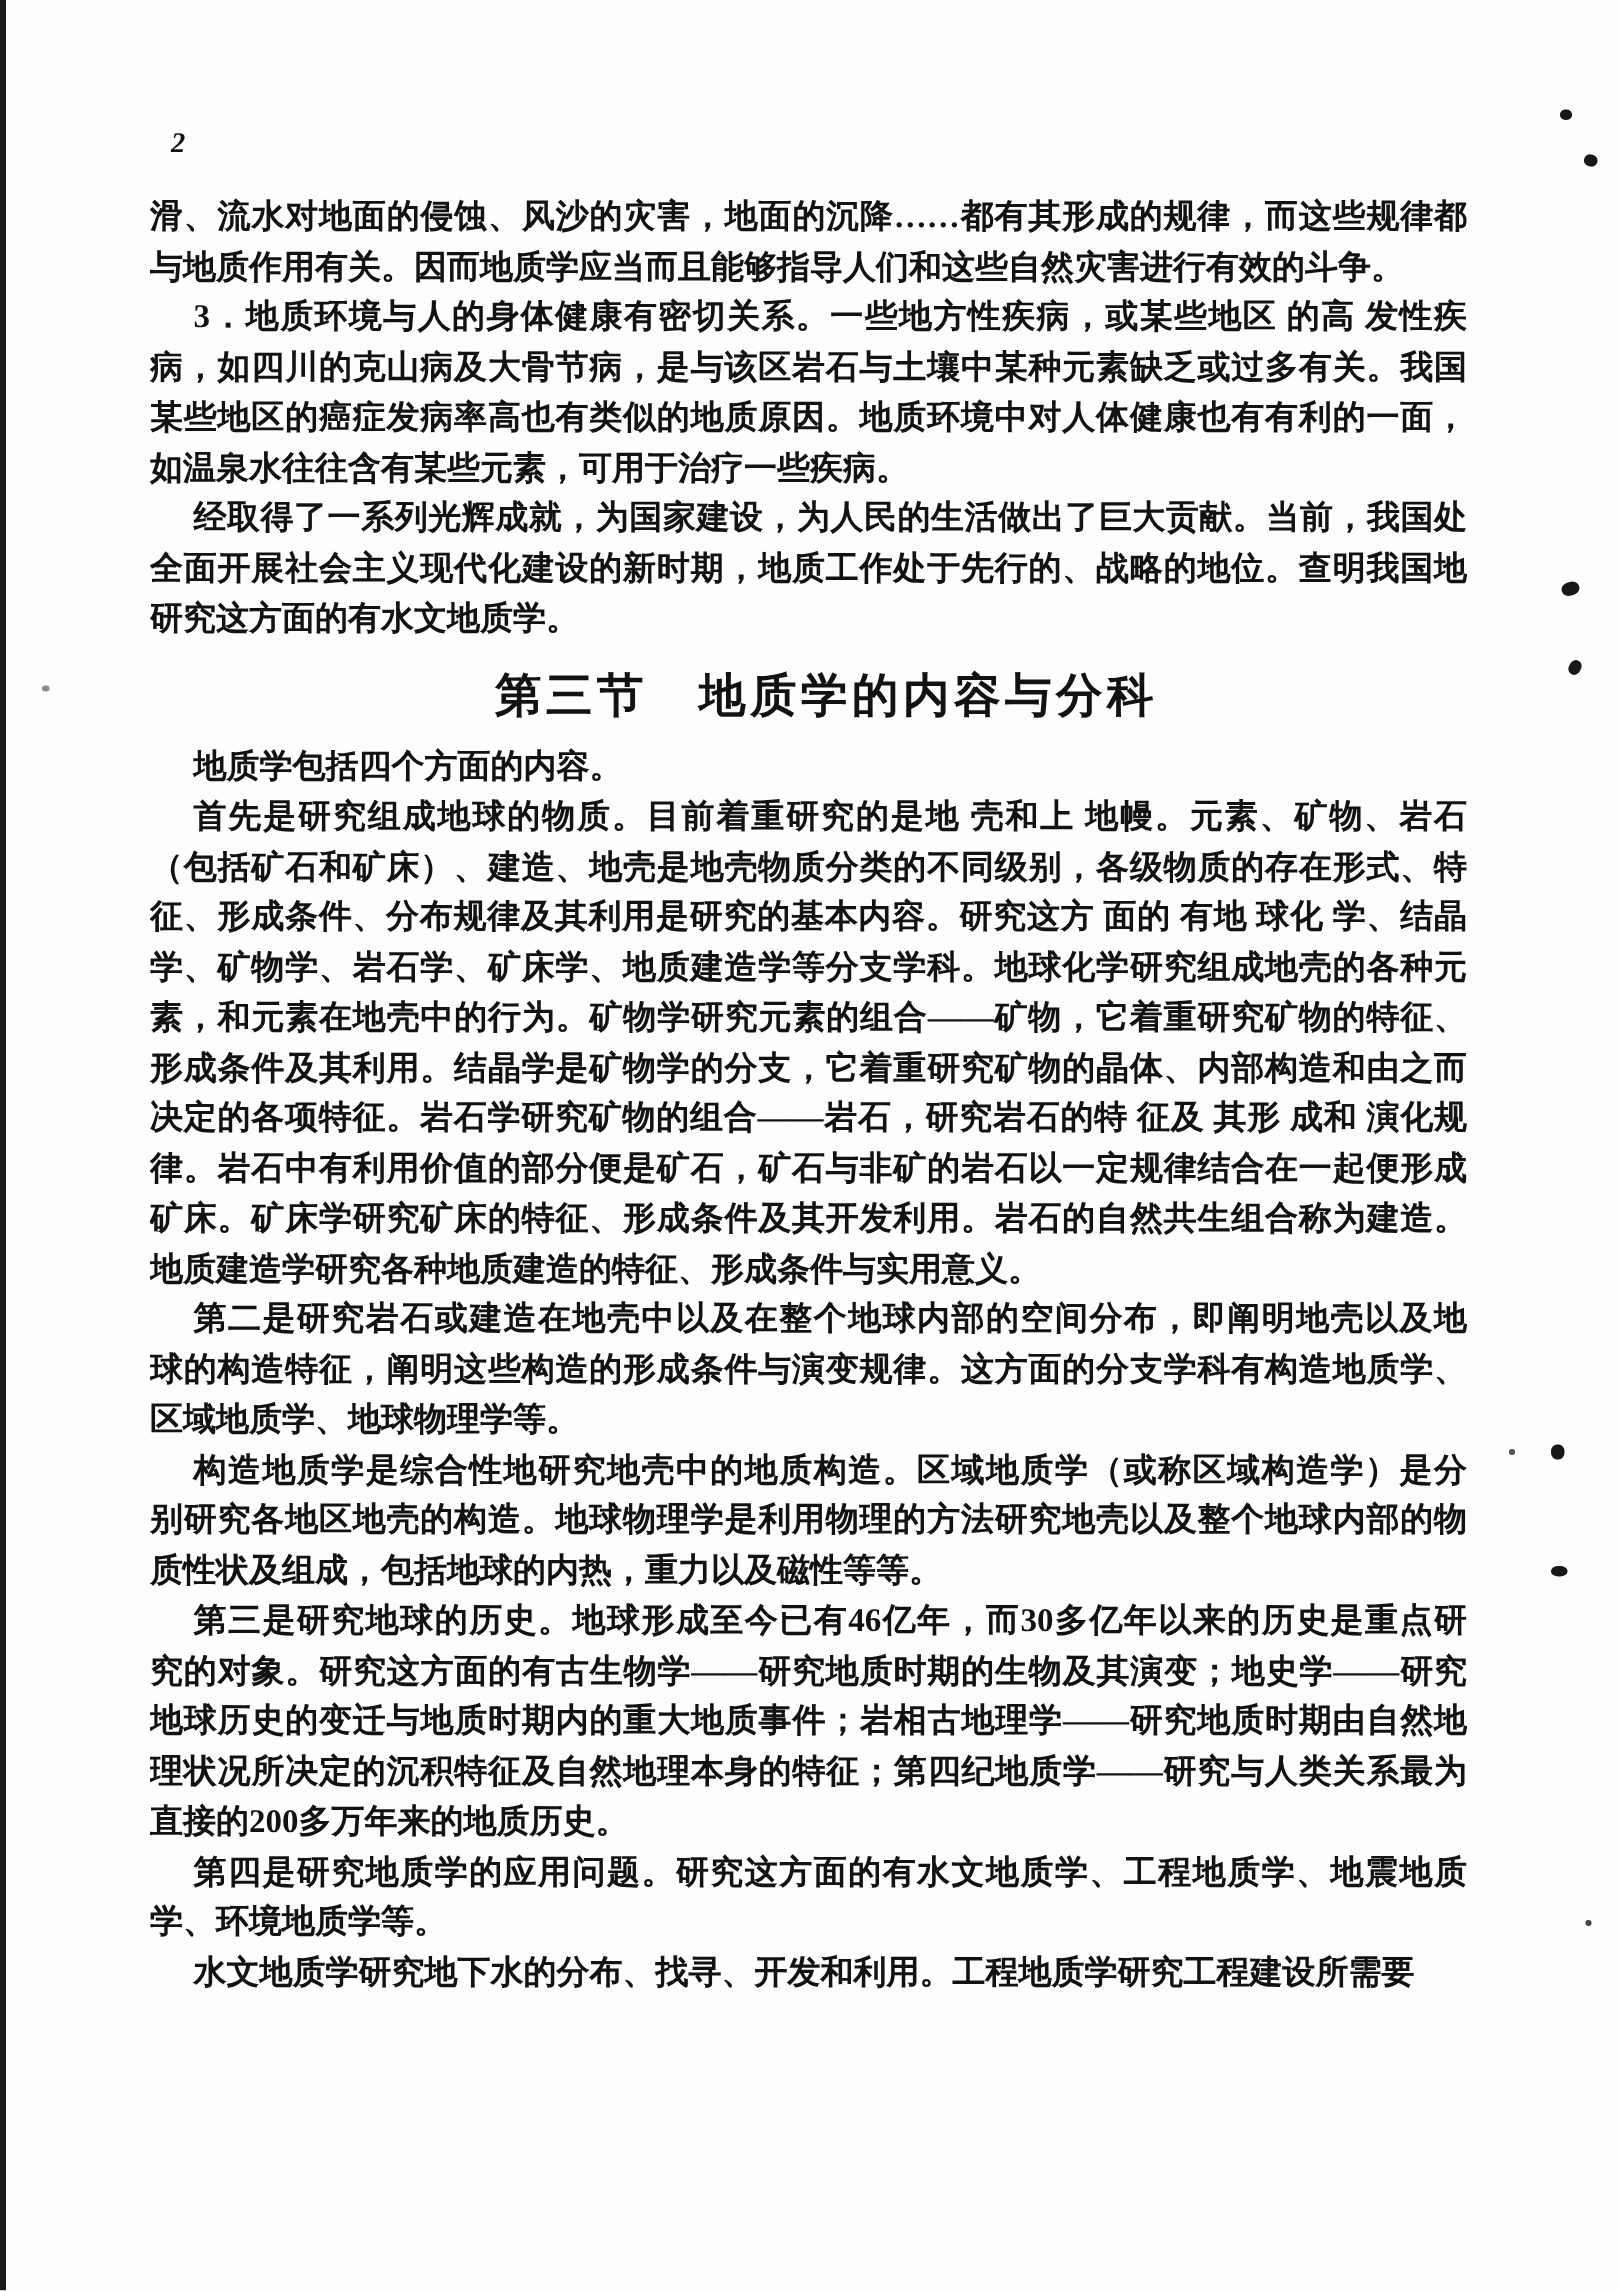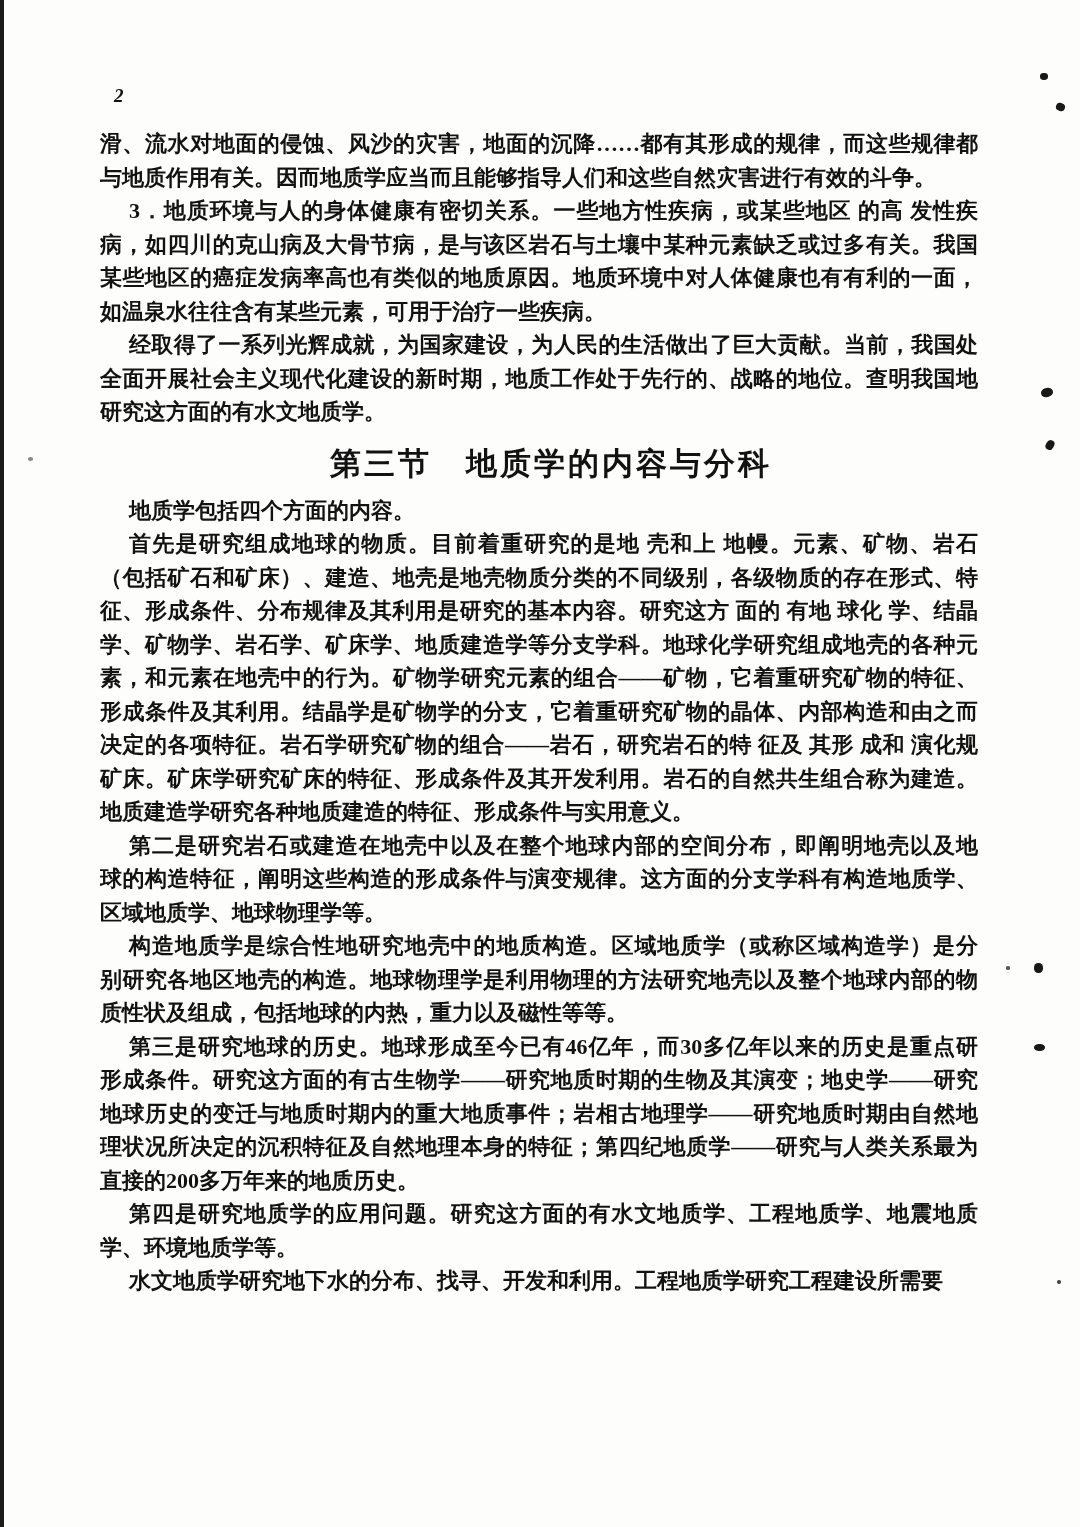--- a/index.html
+++ b/index.html
@@ -75,36 +75,37 @@
       <div class="line">地质学包括四个方面的内容。</div>
     </div>
     <div class="para indent">
       <div class="line fill">首先是研究组成地球的物质。目前着重研究的是地 壳和上 地幔。元素、矿物、岩石</div>
       <div class="line fill">（包括矿石和矿床）、建造、地壳是地壳物质分类的不同级别，各级物质的存在形式、特</div>
       <div class="line fill">征、形成条件、分布规律及其利用是研究的基本内容。研究这方 面的 有地 球化 学、结晶</div>
       <div class="line fill">学、矿物学、岩石学、矿床学、地质建造学等分支学科。地球化学研究组成地壳的各种元</div>
       <div class="line fill">素，和元素在地壳中的行为。矿物学研究元素的组合——矿物，它着重研究矿物的特征、</div>
       <div class="line fill">形成条件及其利用。结晶学是矿物学的分支，它着重研究矿物的晶体、内部构造和由之而</div>
       <div class="line fill">决定的各项特征。岩石学研究矿物的组合——岩石，研究岩石的特 征及 其形 成和 演化规</div>
+      <div class="line fill">律。岩石中有利用价值的部分便是矿石，矿石与非矿的岩石以一定规律结合在一起便形成</div>
       <div class="line fill">矿床。矿床学研究矿床的特征、形成条件及其开发利用。岩石的自然共生组合称为建造。</div>
       <div class="line">地质建造学研究各种地质建造的特征、形成条件与实用意义。</div>
     </div>
     <div class="para indent">
       <div class="line fill">第二是研究岩石或建造在地壳中以及在整个地球内部的空间分布，即阐明地壳以及地</div>
       <div class="line fill">球的构造特征，阐明这些构造的形成条件与演变规律。这方面的分支学科有构造地质学、</div>
       <div class="line">区域地质学、地球物理学等。</div>
     </div>
     <div class="para indent">
       <div class="line fill">构造地质学是综合性地研究地壳中的地质构造。区域地质学（或称区域构造学）是分</div>
       <div class="line fill">别研究各地区地壳的构造。地球物理学是利用物理的方法研究地壳以及整个地球内部的物</div>
       <div class="line">质性状及组成，包括地球的内热，重力以及磁性等等。</div>
     </div>
     <div class="para indent">
       <div class="line fill">第三是研究地球的历史。地球形成至今已有46亿年，而30多亿年以来的历史是重点研</div>
-      <div class="line fill">形成条件。研究这方面的有古生物学——研究地质时期的生物及其演变；地史学——研究</div>
+      <div class="line fill">究的对象。研究这方面的有古生物学——研究地质时期的生物及其演变；地史学——研究</div>
       <div class="line fill">地球历史的变迁与地质时期内的重大地质事件；岩相古地理学——研究地质时期由自然地</div>
       <div class="line fill">理状况所决定的沉积特征及自然地理本身的特征；第四纪地质学——研究与人类关系最为</div>
       <div class="line">直接的200多万年来的地质历史。</div>
     </div>
     <div class="para indent">
       <div class="line fill">第四是研究地质学的应用问题。研究这方面的有水文地质学、工程地质学、地震地质</div>
       <div class="line">学、环境地质学等。</div>
     </div>
     <div class="para indent">
       <div class="line">水文地质学研究地下水的分布、找寻、开发和利用。工程地质学研究工程建设所需要</div>

